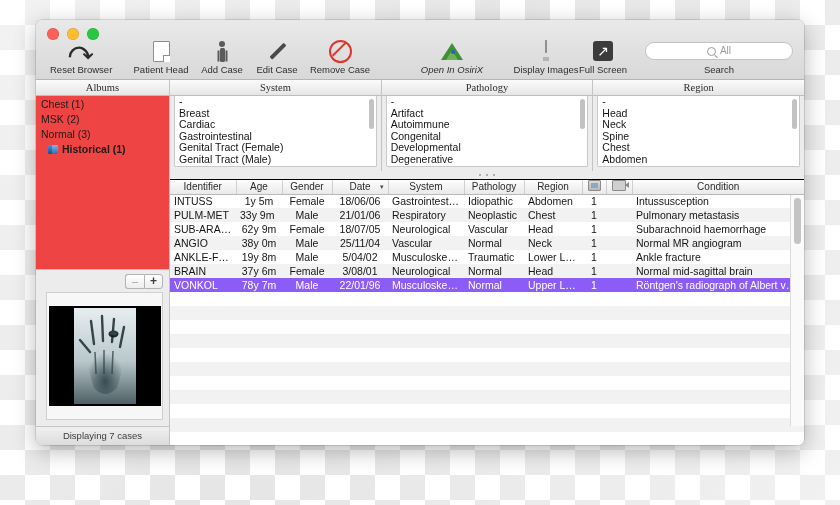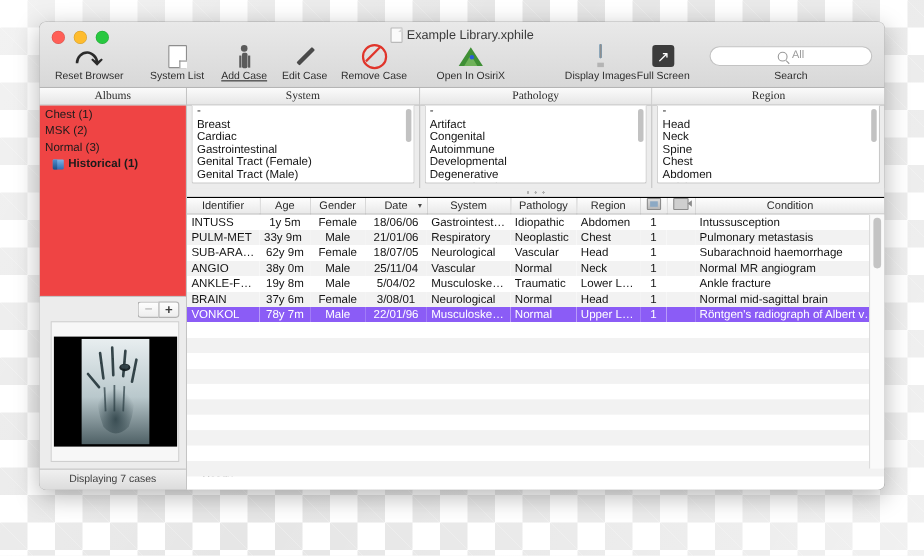--- a/index.html
+++ b/index.html
@@ -290,63 +290,59 @@
 <div id="window">
 
   <div class="toolbar">
 
     <div class="traffic">
       <div class="tl r"></div>
       <div class="tl y"></div>
       <div class="tl g"></div>
     </div>
 
-    <div class="wtitle">
-      <span class="doc-glyph"></span>
-      <span>Example Library.xphile</span>
-    </div>
 
     <div class="tb-items">
 
       <div class="tb-item" style="left:14px; width:62px;">
         <div class="tb-icon">
             <span class="ic-reset">⤺</span>
           </div>
         <span class="tb-label">Reset Browser</span>
       </div>
 
       <div class="tb-item" style="left:96px; width:58px;">
         <div class="tb-icon">
             <span class="ic-page"></span>
           </div>
-        <span class="tb-label">System List</span>
-      </div>
-
-      <div class="tb-item" style="left:160px; width:52px;text-decoration:underline;">
+        <span class="tb-label">Patient Head</span>
+      </div>
+
+      <div class="tb-item" style="left:160px; width:52px;">
         <div class="tb-icon">
             <span class="ic-person"></span>
           </div>
         <span class="tb-label">Add Case</span>
       </div>
 
       <div class="tb-item" style="left:215px; width:52px;">
         <div class="tb-icon">
             <span class="ic-pencil"></span>
           </div>
         <span class="tb-label">Edit Case</span>
       </div>
 
       <div class="tb-item" style="left:268px; width:72px;">
         <div class="tb-icon">
             <span class="ic-ban"></span>
           </div>
         <span class="tb-label">Remove Case</span>
       </div>
 
-      <div class="tb-item" style="left:348px; width:88px;">
+      <div class="tb-item" style="left:372px; width:88px;font-style:italic;">
         <div class="tb-icon">
           <span class="ic-osirix">
               <i class="mt"></i>
               <i class="mt2"></i>
               <i class="dot"></i>
             </span>
         </div>
         <span class="tb-label">Open In OsiriX</span>
       </div>
 
@@ -461,22 +457,22 @@
             <div class="frow">Genital Tract (Male)</div>
             <div class="fscroll"></div>
           </div>
         </div>
 
         <div class="fcol">
           <div class="pane-head">Pathology</div>
           <div class="flist">
             <div class="frow">-</div>
             <div class="frow">Artifact</div>
+            <div class="frow">Autoimmune</div>
             <div class="frow">Congenital</div>
-            <div class="frow">Autoimmune</div>
             <div class="frow">Developmental</div>
             <div class="frow">Degenerative</div>
             <div class="frow">Drug Related</div>
             <div class="fscroll"></div>
           </div>
         </div>
 
         <div class="fcol">
           <div class="pane-head">Region</div>
           <div class="flist">

